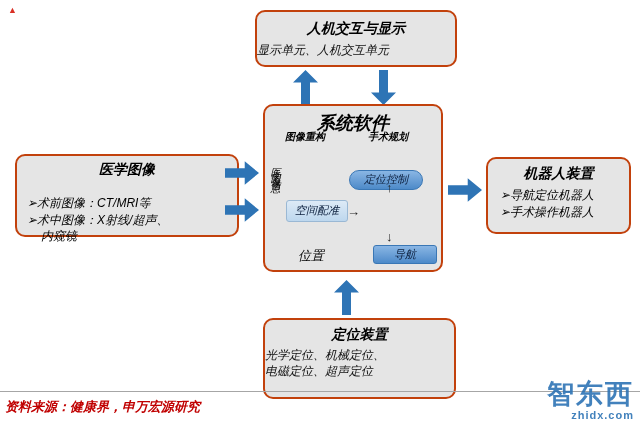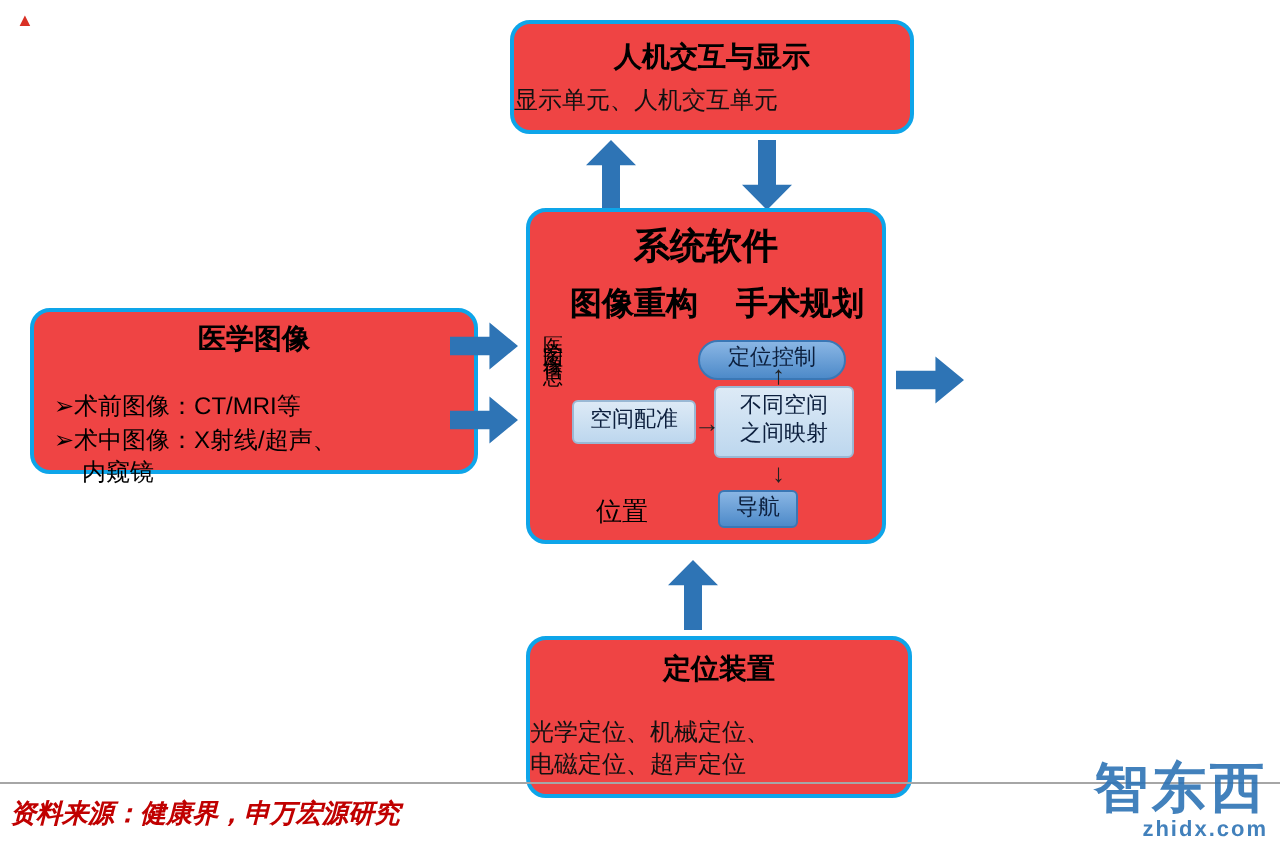--- a/index.html
+++ b/index.html
@@ -10,24 +10,25 @@
     position: relative;
     width: 640px;
     height: 429px;
     background: #ffffff;
     overflow: hidden;
   }
 
   
   .obox {
     position: absolute;
-    background: #ef4444;
-    border: 2px solid #0ea5e9;
+    background: #e5e5e5;
+    border: 2px solid #c2410c;
     border-radius: 10px;
     color: #000;
+    font-style: italic;
   }
   .btitle {
     font-weight: bold;
     font-size: 14px;
     text-align: center;
     color: #000;
   }
   .bsub {
     font-size: 12px;
     color: #111;
@@ -87,24 +88,23 @@
   .vlabel {
     position: absolute;
     writing-mode: vertical-rl;
     text-orientation: upright;
     font-size: 10px;
     letter-spacing: 3px;
     color: #000;
   }
   .inner-label {
     position: absolute;
-    font-size: 16px;
-    font-weight: bold;
-    color: #000;
-    margin-top: 12px;
+    font-size: 10px;
+    font-weight: bold;
+    color: #000;
   }
   .plain-label {
     position: absolute;
     font-size: 13px;
     color: #000;
   }
 
   .corner-mark {
     position: absolute;
     left: 8px; top: 6px;
@@ -184,44 +184,47 @@
     <span class="vlabel" style="left:3px; top:54px; height:116px;">医学图像信息</span>
 
     <div class="node dark" style="left:84px; top:64px; width:74px; height:20px;border-radius:10px;">
       <span>定位控制</span>
     </div>
 
     <div class="node light" style="left:21px; top:94px; width:62px; height:22px;">
       <span>空间配准</span>
     </div>
 
-    <div class="node light" style="left:92px; top:87px; width:70px; height:36px;">
-      <span>不同空间</span>
-      <span>之间映射</span>
-    </div>
-
-    <div class="node dark" style="left:94px; top:139px; width:40px; height:19px;">
+
+    <div class="node dark" style="left:108px; top:139px; width:64px; height:19px;">
       <span>导航</span>
     </div>
 
     <span class="plain-label" style="left:33px; top:141px;">位置</span>
 
     <span class="mini-arrow" style="left:82px; top:99px;">→</span>
     <span class="mini-arrow" style="left:121px; top:75px;">↑</span>
     <span class="mini-arrow" style="left:121px; top:124px;">↓</span>
   </div>
 
   <div class="arrow right" style="left:448px; top:177px;"></div>
 
+  <div class="obox" style="left:486px; top:157px; width:145px; height:77px; padding:6px 8px;">
+    <div class="btitle">机器人装置</div>
+    <div class="bullets" style="margin-top:4px; padding-left:4px;">
+      <div>➢导航定位机器人</div>
+      <div>➢手术操作机器人</div>
+    </div>
+  </div>
 
   <div class="arrow up" style="left:334px; top:280px;"></div>
 
   <div class="obox" style="left:263px; top:318px; width:193px; height:81px; padding-top:6px;">
     <div class="btitle">定位装置</div>
-    <div class="bsub" style="margin-top:15px; line-height:1.3;">
+    <div class="bsub" style="margin-top:4px; line-height:1.3;">
       <div>光学定位、机械定位、</div>
       <div>电磁定位、超声定位</div>
     </div>
   </div>
 
   <div class="divider"></div>
   <div class="source">资料来源：健康界，申万宏源研究</div>
 
   <div class="wm">
     <div class="logo">智东西</div>

